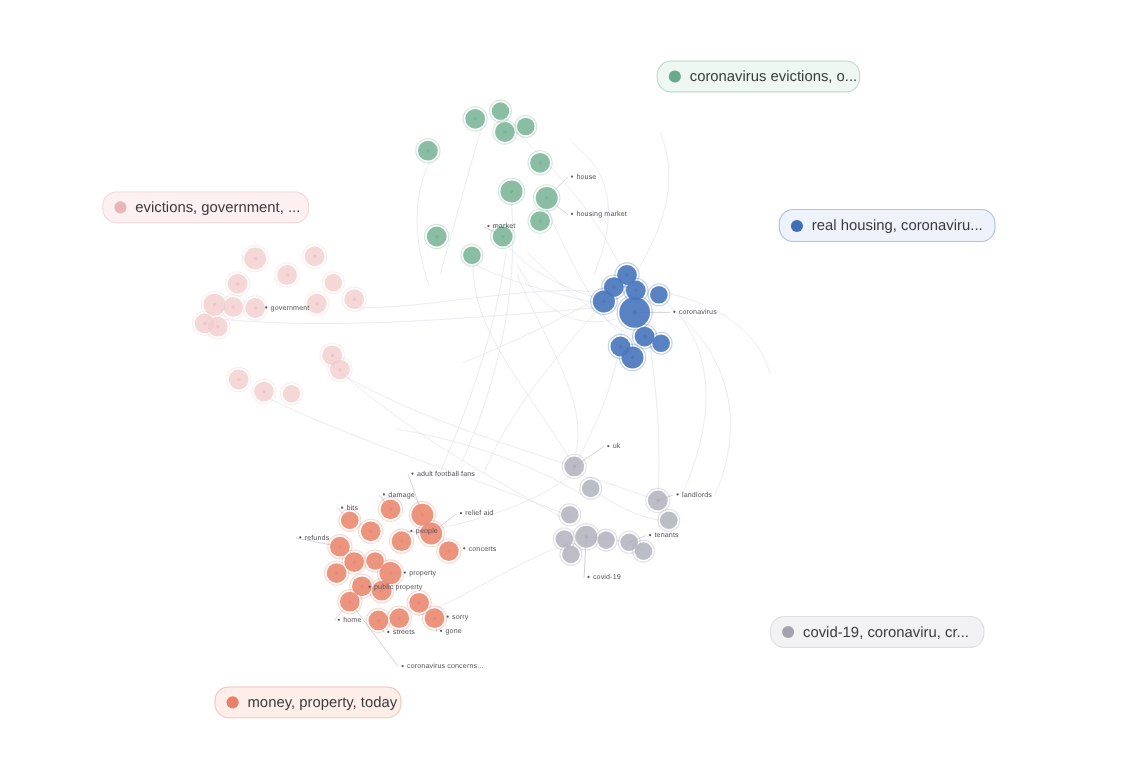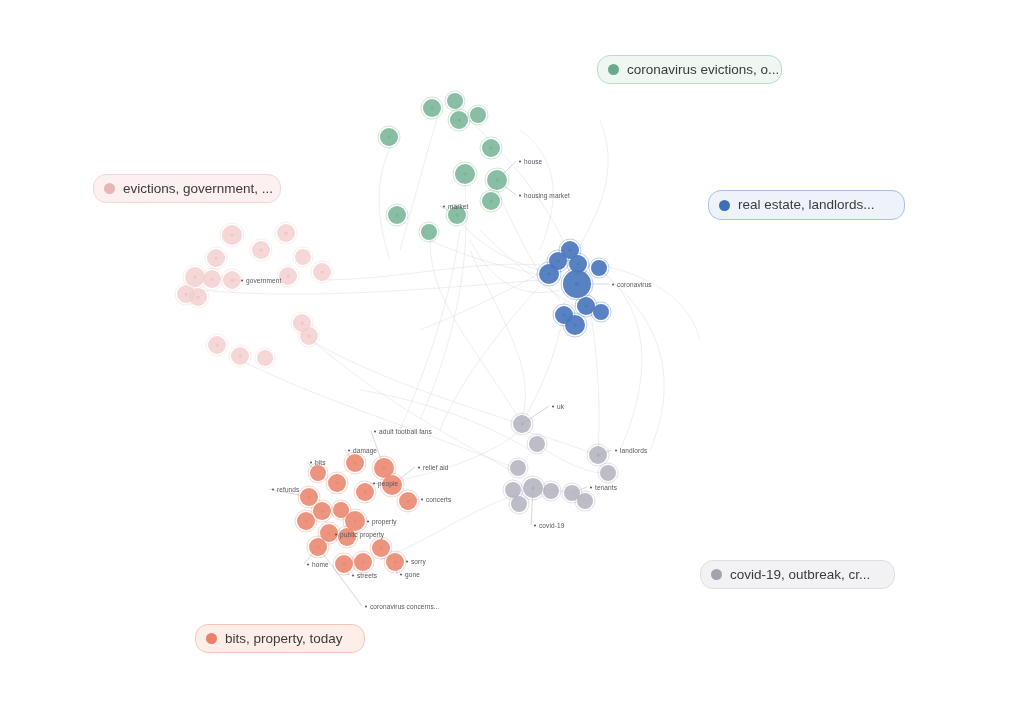--- a/index.html
+++ b/index.html
@@ -369,24 +369,24 @@
       <div class="legend-chip" style="left: 597px; top: 55px; width: 185px; height: 29px; background: rgb(238, 247, 241); border-color: rgb(188, 220, 201);">
         <span class="swatch" style="background: rgb(106, 169, 140);"></span>
         <span class="chip-text">coronavirus evictions, o...</span>
       </div>
       <div class="legend-chip" style="left: 93px; top: 174px; width: 188px; height: 29px; background: rgb(253, 240, 240); border-color: rgb(246, 215, 215);">
         <span class="swatch" style="background: rgb(232, 182, 182);"></span>
         <span class="chip-text">evictions, government, ...</span>
       </div>
       <div class="legend-chip" style="left: 708px; top: 190px; width: 197px; height: 30px; background: rgb(238, 243, 251); border-color: rgb(169, 194, 230);">
         <span class="swatch" style="background: rgb(63, 111, 181);"></span>
-        <span class="chip-text">real estate, landlords...</span>
+        <span class="chip-text">real housing, coronaviru...</span>
       </div>
       <div class="legend-chip" style="left: 700px; top: 560px; width: 195px; height: 29px; background: rgb(242, 242, 244); border-color: rgb(222, 222, 226);">
         <span class="swatch" style="background: rgb(163, 163, 174);"></span>
-        <span class="chip-text">covid-19, outbreak, cr...</span>
+        <span class="chip-text">covid-19, coronaviru, cr...</span>
       </div>
       <div class="legend-chip" style="left: 195px; top: 624px; width: 170px; height: 29px; background: rgb(253, 238, 234); border-color: rgb(246, 197, 184);">
         <span class="swatch" style="background: rgb(232, 128, 106);"></span>
-        <span class="chip-text">bits, property, today</span>
+        <span class="chip-text">money, property, today</span>
       </div>
     </div>
 </div>
 
 </body></html>

